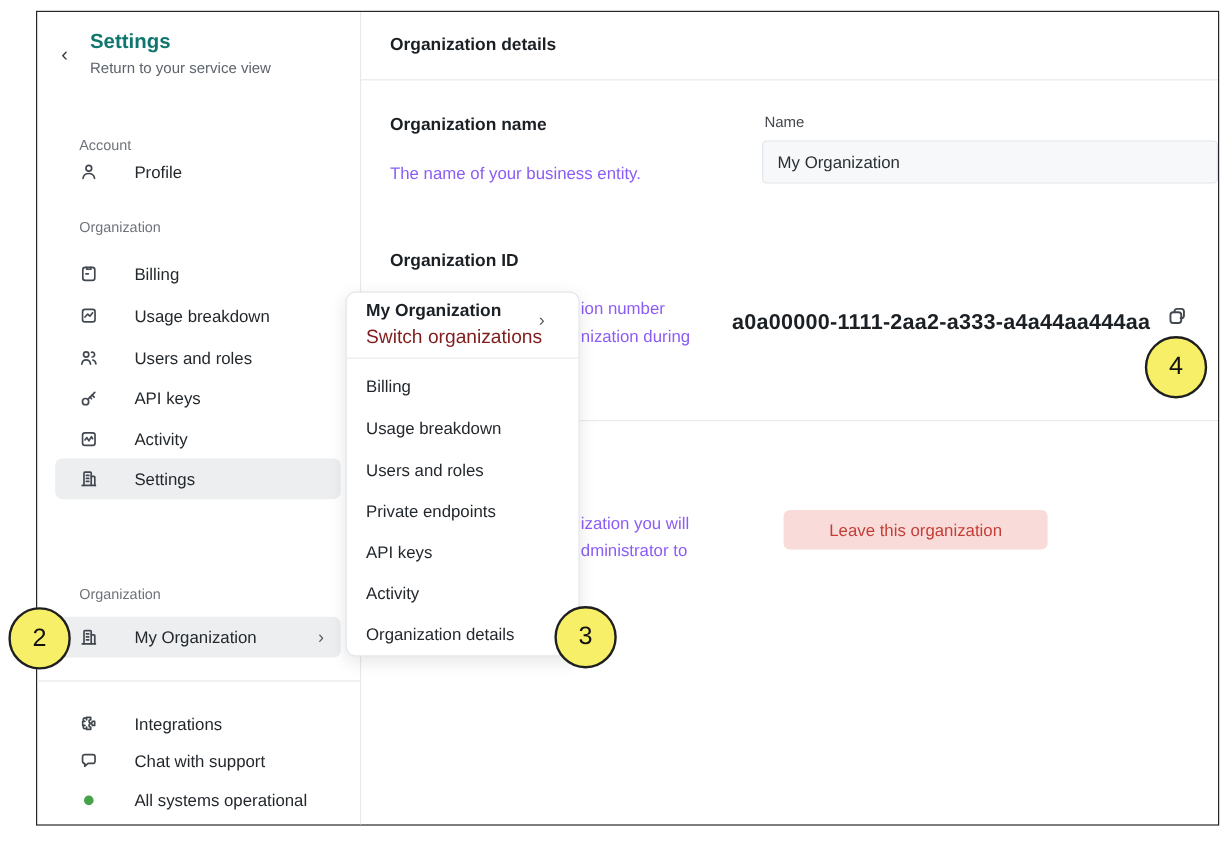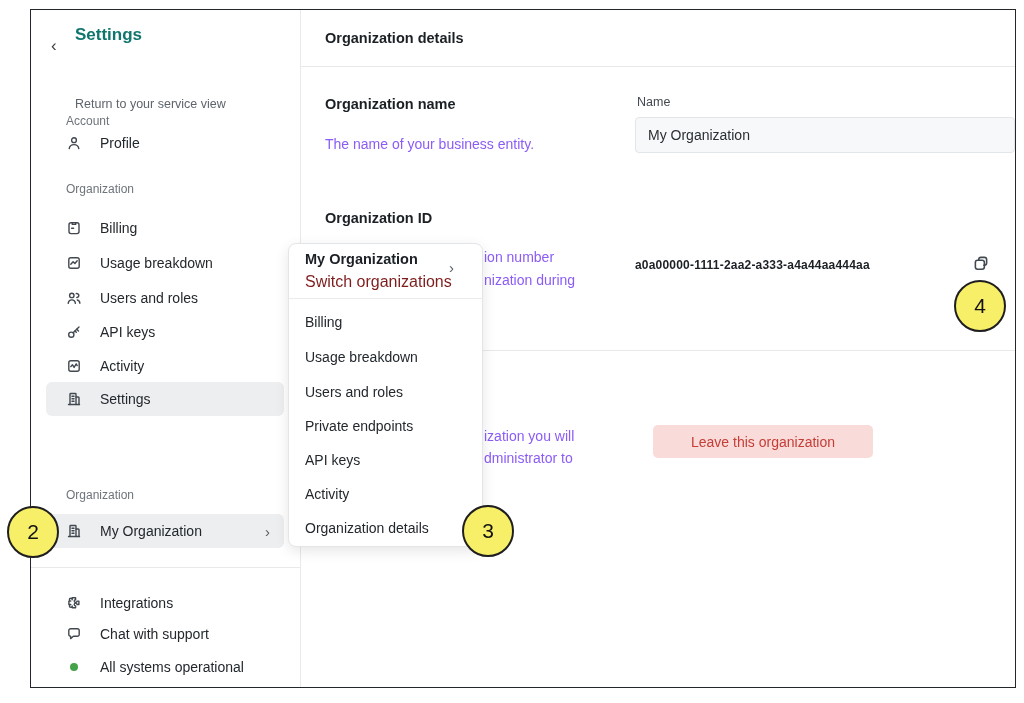--- a/index.html
+++ b/index.html
@@ -8,38 +8,38 @@
   .abs { position:absolute; }
 
   .frame { left:30px; top:9px; width:986px; height:679px; border:1.5px solid #23272b; background:#fff; }
 
   .vdivider { left:300px; top:10px; width:1px; height:677px; background:#e7e9ea; }
   .hdivider { height:1px; background:#e7e9ea; }
 
   
   .back-chevron { left:51px; top:36px; font-size:17px; color:#3a4046; cursor:pointer; }
   .sb-title { left:75px; top:25px; font-size:17px; font-weight:700; color:#0f766e; }
-  .sb-subtitle { left:75px; top:50px; font-size:12.5px; color:#5d646c;margin-top:47px; }
+  .sb-subtitle { left:75px; top:50px; font-size:12.5px; color:#5d646c; }
   .slabel { left:66px; font-size:12px; color:#6e747b; }
-  .srow { left:46px; width:238px; height:34px; display:flex; align-items:center; gap:18px;
+  .srow { left:46px; width:238px; height:34px; display:flex; align-items:center; gap:30px;
     padding-left:20px; border-radius:6px; font-size:14px; color:#23282d; cursor:pointer; }
   .srow.active { background:#eceef0; }
   .srow .ic { width:16px; height:16px; flex:0 0 16px; display:flex; align-items:center; justify-content:center; }
   .row-chevron { margin-left:auto; padding-right:14px; font-size:15px; color:#565c63; }
   .status-dot { width:8px; height:8px; border-radius:50%; background:#44a248; margin:4px; }
 
   
   .main-title { left:325px; top:30px; font-size:14.5px; font-weight:700; color:#1b2025; }
   .sec-heading { left:325px; font-size:14.5px; font-weight:700; color:#1b2025; }
   .sec-desc { font-size:14px; color:#8b5cf6; }
   .field-label { left:637px; top:95px; font-size:12.5px; color:#43494f; }
   .name-input { left:635px; top:117px; width:380px; height:36px; background:#f7f8f9;
     border:1px solid #e2e5e9; border-radius:4px; padding:0 12px; font-size:14px; color:#2a2f34;
     font-family:"Liberation Sans","DejaVu Sans",sans-serif; outline:none; }
-  .org-id { left:635px; top:258px; font-size:12px; font-weight:600; color:#1b2025; letter-spacing:.2px; }
+  .org-id { left:610px; top:258px; font-size:18px; font-weight:600; color:#1b2025; letter-spacing:.2px; }
   .copy-btn { left:969px; top:251px; width:24px; height:24px; display:flex; align-items:center;
     justify-content:center; cursor:pointer; background:none; border:none; }
   .leave-btn { left:653px; top:425px; width:220px; height:33px; background:#f9dcda; border:none;
     border-radius:5px; color:#c43d36; font-size:14px; display:flex; align-items:center; justify-content:center;
     cursor:pointer; font-family:"Liberation Sans","DejaVu Sans",sans-serif; }
 
   
   .dropdown { left:288px; top:243px; width:195px; height:304px; background:#fff; border:1px solid #e3e6e9;
     border-radius:8px; box-shadow:0 4px 14px rgba(0,0,0,.10); z-index:5; }
   .dd-title { left:305px; top:251px; font-size:14.5px; font-weight:600; color:#1b2025; z-index:6; }

